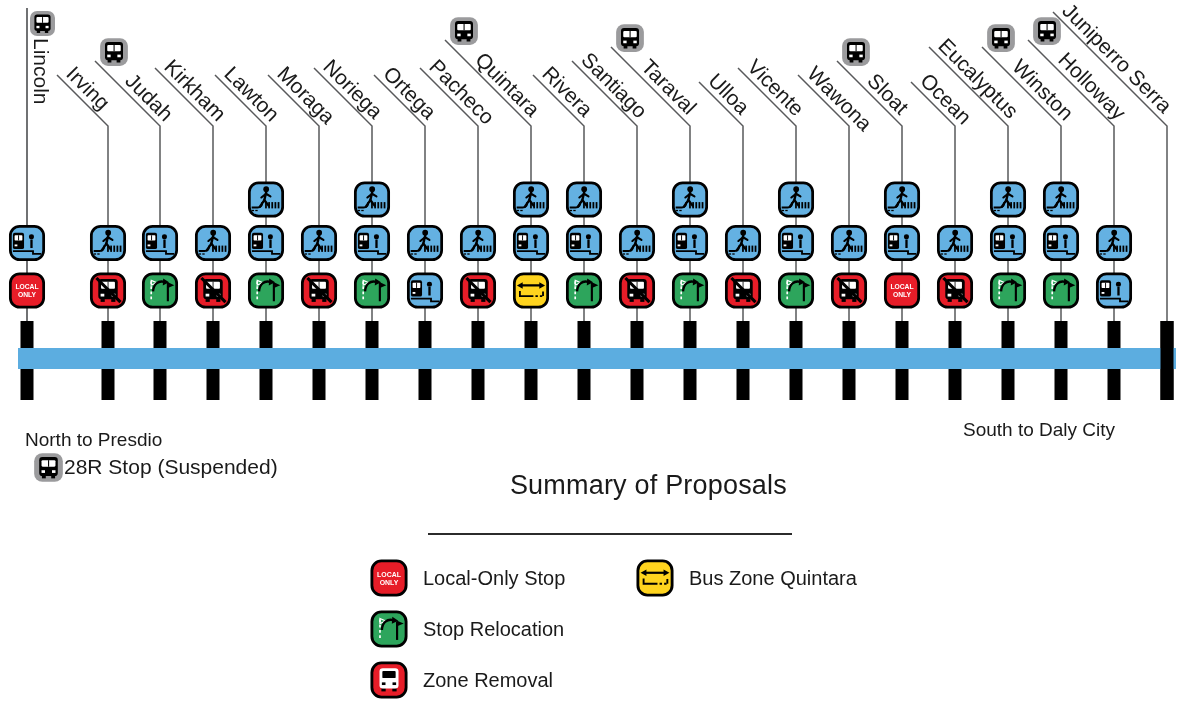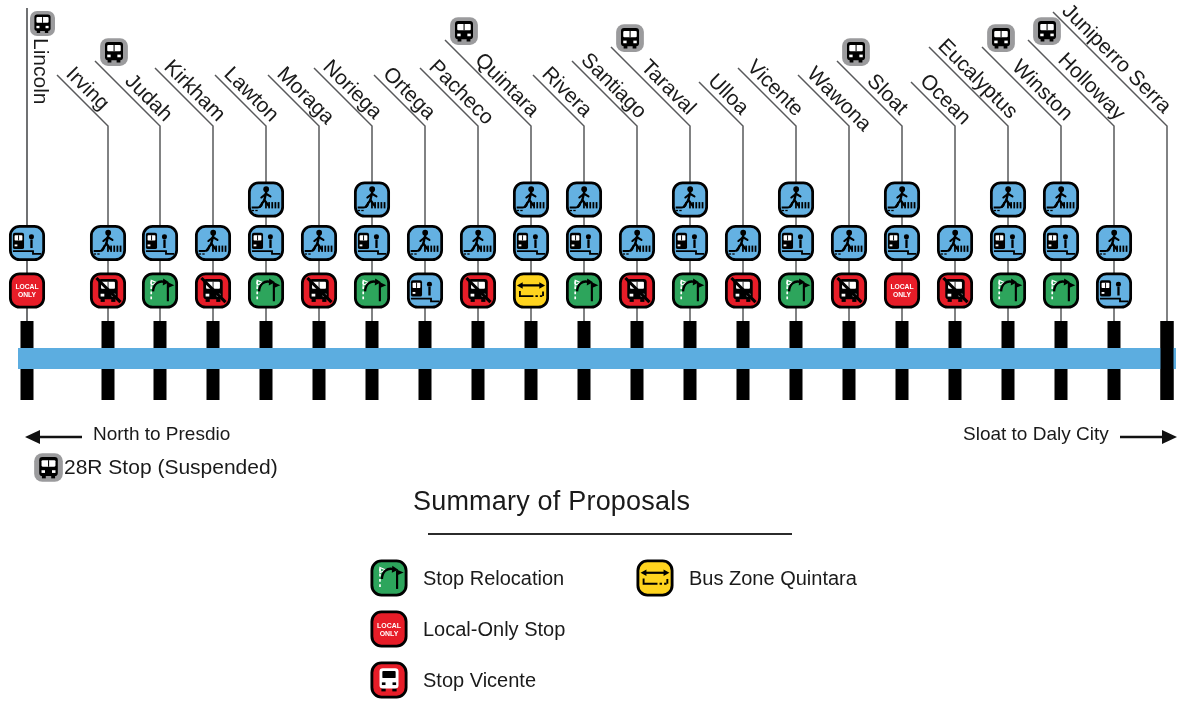--- a/index.html
+++ b/index.html
@@ -1,26 +1,26 @@
 <!DOCTYPE html>
 <html><head>
 <meta charset="utf-8">
 <style>
   html,body{margin:0;padding:0;background:#fff;}
   .stage{position:relative;width:1200px;height:710px;background:#fff;overflow:hidden;
          font-family:"Liberation Sans",sans-serif;color:#1a1a1a;}
   #map-svg{position:absolute;left:0;top:0;}
   .street-label{font-family:"Liberation Sans",sans-serif;font-size:21px;fill:#1a1a1a;}
-  .dir{position:absolute;display:flex;align-items:flex-end;gap:10px;height:26px;}
+  .dir{position:absolute;display:flex;align-items:flex-end;gap:10px;height:26px;flex-direction:column;}
   .dir-left{left:25px;top:419px;}
   .dir-right{left:963px;top:419px;}
   .dir span{font-size:19px;}
   .r28row{position:absolute;left:33px;top:451px;display:flex;align-items:center;height:32px;}
   .r28row span{font-size:21px;}
-  .legend-title{position:absolute;left:413px;top:486px;width:374px;text-align:left;
+  .legend-title{position:absolute;left:413px;top:470px;width:374px;text-align:right;
                 font-size:27px;letter-spacing:.2px;}
   .legend-underline{position:absolute;left:428px;top:533px;width:364px;height:2px;background:#2b2b2b;}
   .legend-col{position:absolute;top:559px;}
   #legend-left{left:370px;}
   #legend-right{left:636px;}
   .lrow{display:flex;align-items:center;gap:15px;height:38px;margin-bottom:13px;}
   .licon{width:38px;height:38px;flex:0 0 38px;}
   .llabel{font-size:20px;white-space:nowrap;}
   svg text{user-select:none;}
 </style>
@@ -301,47 +301,47 @@
   </div>
 
   <div class="r28row">
     <svg width="31" height="31" viewBox="0 0 40 40">
       <use href="#sym-28r"></use>
     </svg>
     <span>28R Stop (Suspended)</span>
   </div>
 
   <div class="dir dir-right">
-    <span>Sloat to Daly City</span>
+    <span>South to Daly City</span>
     <svg width="58" height="16" viewBox="0 0 58 16">
       <line x1="1" y1="8" x2="46" y2="8" stroke="#111" stroke-width="2.6"></line>
       <polygon points="58,8 43,1 43,15" fill="#111"></polygon>
     </svg>
   </div>
 
   <div class="legend-title">Summary of Proposals</div>
   <div class="legend-underline"></div>
   <div id="legend-left" class="legend-col">
+      <div class="lrow">
+        <svg class="licon" viewBox="0 0 40 40">
+          <use href="#sym-local"></use>
+        </svg>
+        <span class="llabel">Local-Only Stop</span>
+      </div>
       <div class="lrow">
         <svg class="licon" viewBox="0 0 40 40">
           <use href="#sym-relocation"></use>
         </svg>
         <span class="llabel">Stop Relocation</span>
       </div>
       <div class="lrow">
         <svg class="licon" viewBox="0 0 40 40">
-          <use href="#sym-local"></use>
-        </svg>
-        <span class="llabel">Local-Only Stop</span>
-      </div>
-      <div class="lrow">
-        <svg class="licon" viewBox="0 0 40 40">
           <use href="#sym-removal-plain"></use>
         </svg>
-        <span class="llabel">Stop Vicente</span>
+        <span class="llabel">Zone Removal</span>
       </div>
     </div>
   <div id="legend-right" class="legend-col">
       <div class="lrow">
         <svg class="licon" viewBox="0 0 40 40">
           <use href="#sym-busext"></use>
         </svg>
         <span class="llabel">Bus Zone Quintara</span>
       </div>
     </div>

